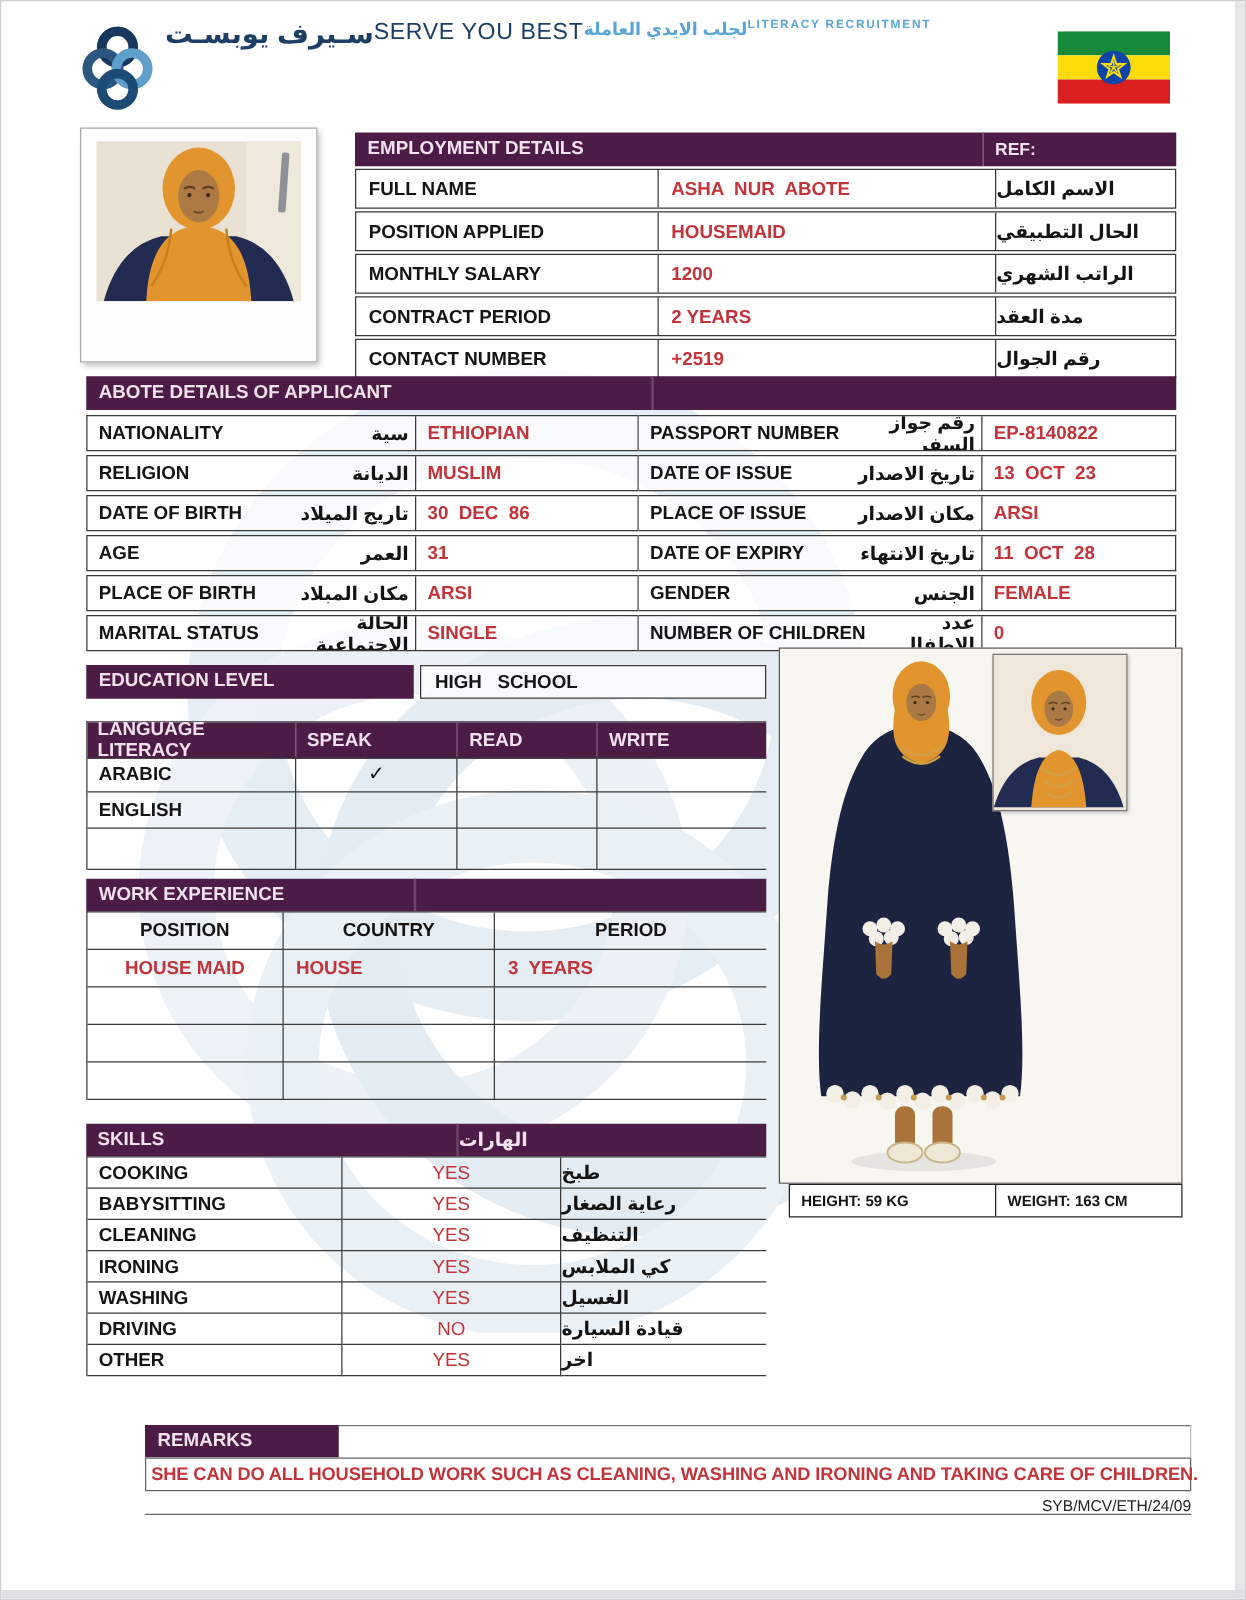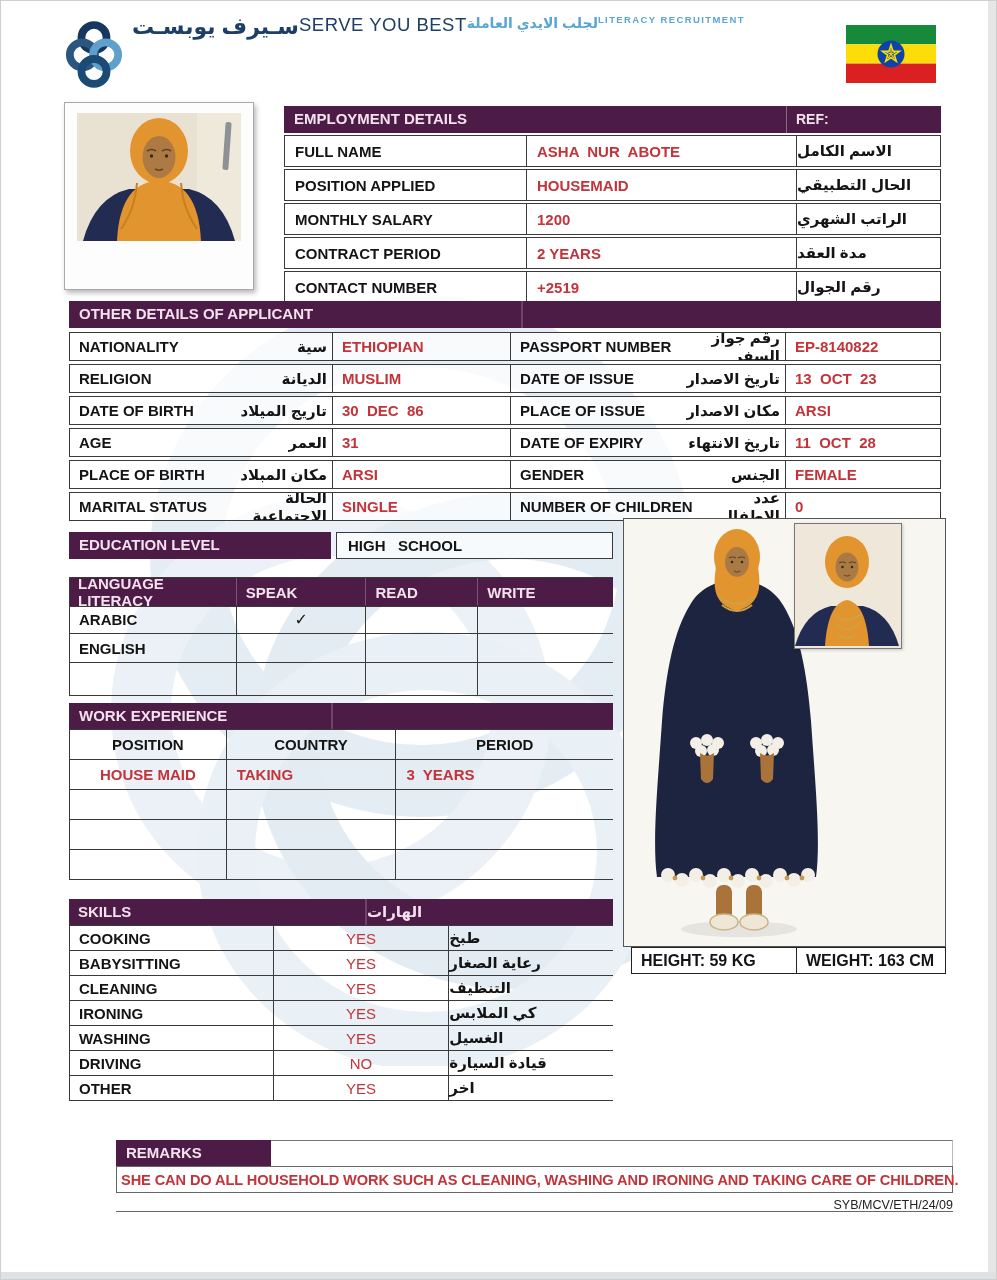--- a/index.html
+++ b/index.html
@@ -98,21 +98,21 @@
   .sk-bar-r{flex:1;display:flex;justify-content:flex-end;align-items:center;padding-right:10px;font-size:15px;}
   .skills .mc{height:25px;}
   .sc0{width:204px;padding-left:9px;font-weight:bold;color:#141414;}
   .sc1{width:176px;justify-content:center;font-weight:normal;}
   .sc2{width:164px;justify-content:flex-end;padding-right:10px;font-weight:bold;color:#141414;border-right:none;}
 
   
   .photo-box{left:622px;top:517px;width:323px;height:429px;border:1px solid #555;background:#faf8f3;z-index:2;}
   .headshot{position:absolute;left:170px;top:4px;width:106px;height:124px;border:1px solid #777;background:#efe8da;box-shadow:1px 1px 3px rgba(0,0,0,.2);}
   .hw{left:630px;top:946px;width:315px;height:27px;display:flex;border:1px solid #222;z-index:2;background:#fff;}
-  .hw-c{display:flex;align-items:center;padding-left:9px;font-weight:bold;font-size:16px;color:#141414;}
+  .hw-c{display:flex;align-items:center;padding-left:9px;font-weight:bold;font-size:12px;color:#141414;}
   .hw-c1{width:155px;border-right:1px solid #222;}
   .hw-c2{flex:1;}
 
   
   .rem-bar{left:115px;top:1139px;width:155px;height:26px;z-index:2;}
   .rem-top{left:270px;top:1139px;width:682px;height:26px;border-top:1px solid #777;border-right:1px solid #bbb;z-index:2;}
   .rem-text{left:115px;top:1165px;width:837px;height:27px;border:1px solid #666;display:flex;align-items:center;
     font-weight:bold;font-size:14.6px;letter-spacing:-0.1px;padding-left:4px;white-space:nowrap;z-index:2;background:rgba(255,255,255,.8);}
   .ref-code{left:115px;top:1197px;width:837px;text-align:right;font-size:12.5px;color:#222;z-index:2;}
   .ref-line{left:115px;top:1210px;width:837px;border-top:1.5px solid #666;z-index:3;}
@@ -202,21 +202,21 @@
       <div class="emp-c3" dir="rtl">مدة العقد</div>
     </div>
     <div class="emp-row">
       <div class="emp-c1">CONTACT NUMBER</div>
       <div class="emp-c2 red b pre">+2519</div>
       <div class="emp-c3" dir="rtl">رقم الجوال</div>
     </div>
   </div>
 
   <div class="abs od-bar purple">
-    <div class="od-bar-left bar-text">OTHER DETAILS OF APPLICANT</div>
+    <div class="od-bar-left bar-text">ABOTE DETAILS OF APPLICANT</div>
   </div>
 
   <div class="abs od-row" style="top:331px">
     <div class="half half-l">
       <div class="h-eng">NATIONALITY</div>
       <div class="h-ara" dir="rtl">سية</div>
       <div class="h-val red">ETHIOPIAN</div>
     </div>
     <div class="half half-r">
       <div class="h-eng">PASSPORT NUMBER</div>
@@ -321,21 +321,21 @@
       <div style="flex:1"></div>
     </div>
     <div class="mouter">
       <div class="mrow work-head">
         <div class="mc wc0">POSITION</div>
         <div class="mc wc1" style="justify-content:center;padding-left:0">COUNTRY</div>
         <div class="mc wc2" style="justify-content:center;padding-left:0">PERIOD</div>
       </div>
       <div class="mrow">
         <div class="mc wc0 red">HOUSE MAID</div>
-        <div class="mc wc1 red">TAKING</div>
+        <div class="mc wc1 red">HOUSE</div>
         <div class="mc wc2 red pre">3  YEARS</div>
       </div>
       <div class="mrow">
         <div class="mc wc0"></div>
         <div class="mc wc1"></div>
         <div class="mc wc2"></div>
       </div>
       <div class="mrow">
         <div class="mc wc0"></div>
         <div class="mc wc1"></div>

